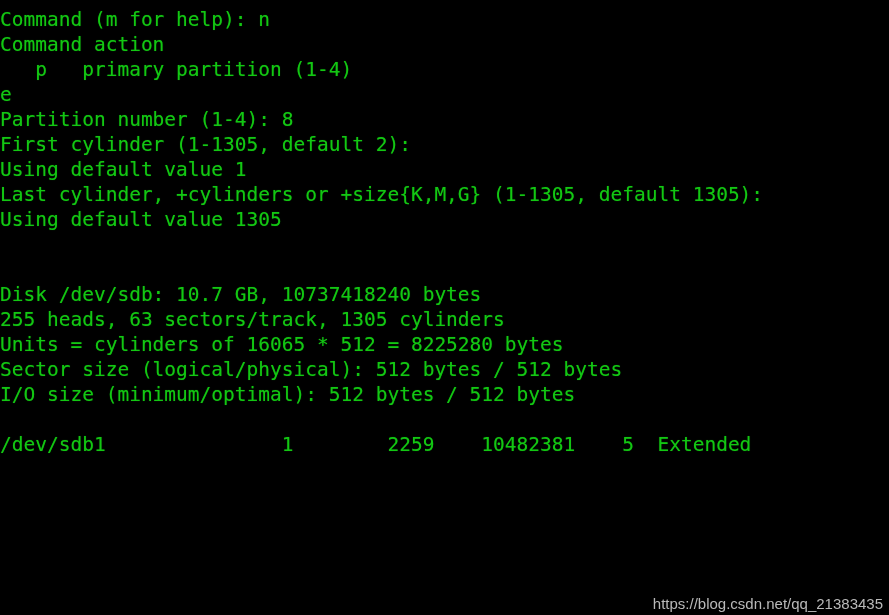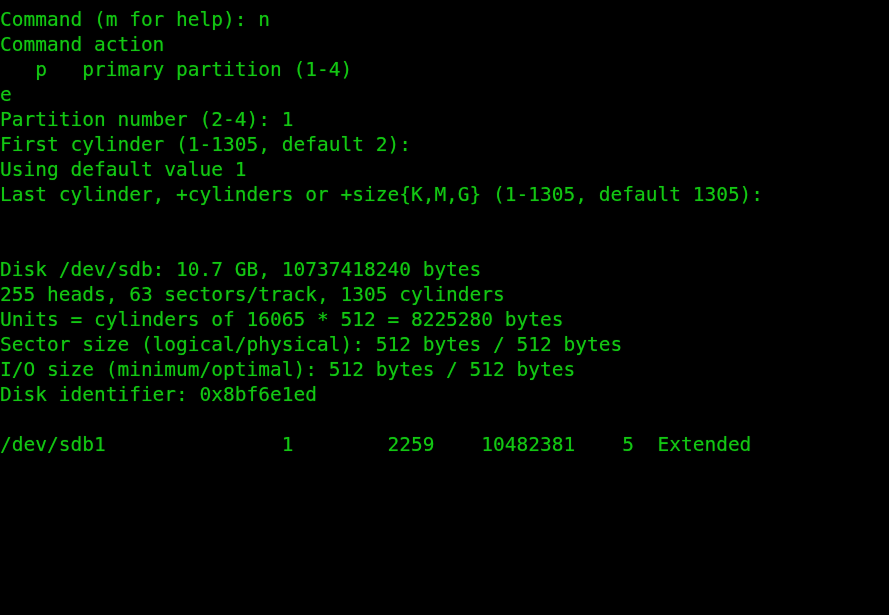--- a/index.html
+++ b/index.html
@@ -56,30 +56,31 @@
 </head>
 <body>
 
 <div id="terminal">
 
   <div id="screen">
     <span class="line">Command (m for help): n</span>
     <span class="line">Command action</span>
     <span class="line">   p   primary partition (1-4)</span>
     <span class="line">e</span>
-    <span class="line">Partition number (2-4): 1</span>
+    <span class="line">Partition number (1-4): 8</span>
     <span class="line">First cylinder (1-1305, default 2): </span>
     <span class="line">Using default value 1</span>
     <span class="line">Last cylinder, +cylinders or +size{K,M,G} (1-1305, default 1305): </span>
+    <span class="line">Using default value 1305</span>
     <span class="line blank"></span>
     <span class="line blank"></span>
     <span class="line">Disk /dev/sdb: 10.7 GB, 10737418240 bytes</span>
     <span class="line">255 heads, 63 sectors/track, 1305 cylinders</span>
     <span class="line">Units = cylinders of 16065 * 512 = 8225280 bytes</span>
     <span class="line">Sector size (logical/physical): 512 bytes / 512 bytes</span>
     <span class="line">I/O size (minimum/optimal): 512 bytes / 512 bytes</span>
-    <span class="line">Disk identifier: 0x8bf6e1ed</span>
     <span class="line blank"></span>
     <span class="line">/dev/sdb1               1        2259    10482381    5  Extended</span>
   </div>
 
+  <div id="watermark">https://blog.csdn.net/qq_21383435</div>
 
 </div>
 
 </body></html>

